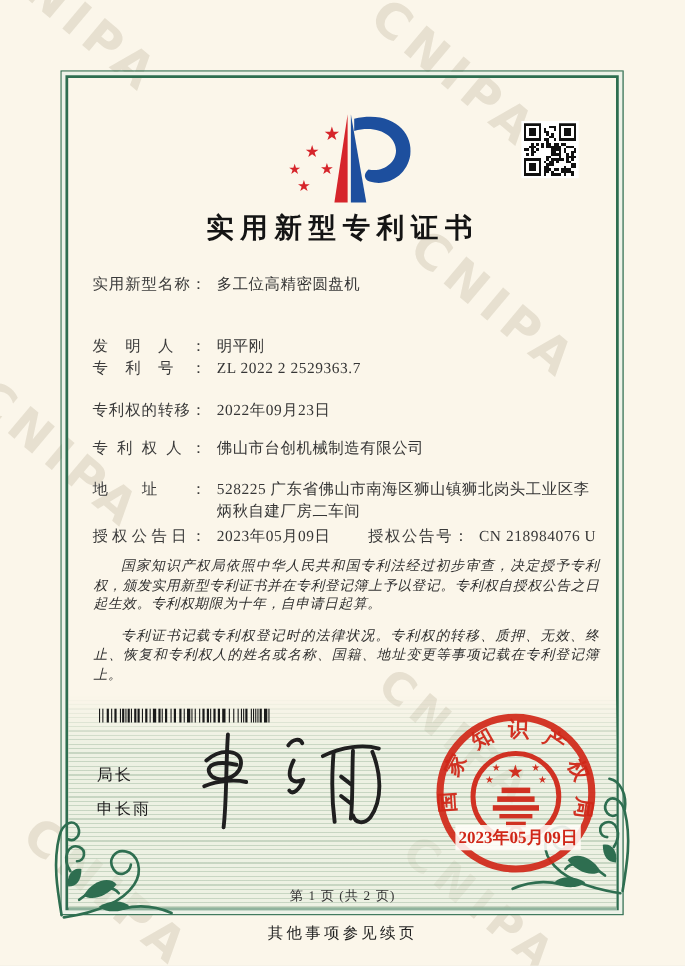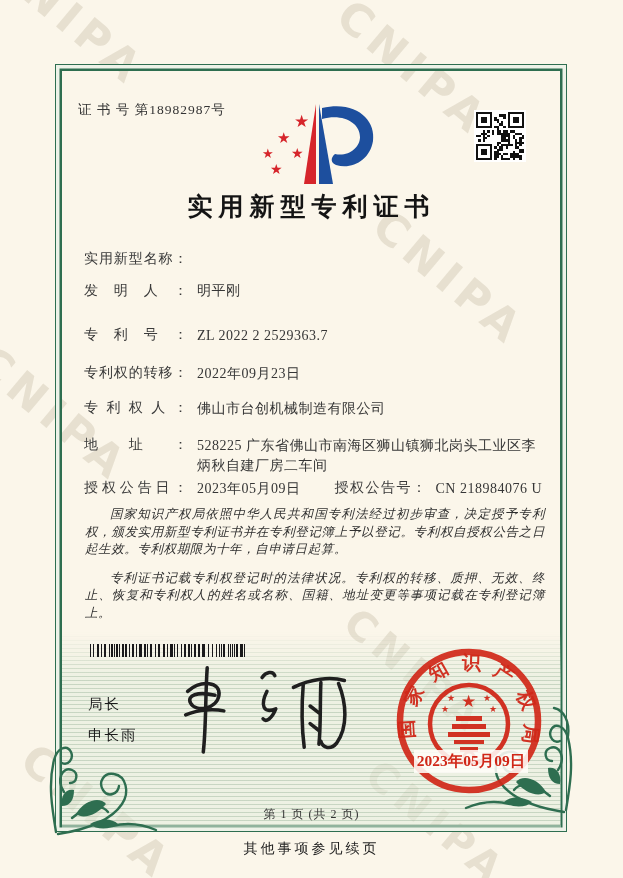--- a/index.html
+++ b/index.html
@@ -45,33 +45,33 @@
     font-size:25px;font-weight:700;letter-spacing:6px;color:#141414;
   }
   
   .fields{position:absolute;left:84px;top:247px;width:462px;font-size:14px;color:#363636;}
   .frow{position:absolute;left:0;display:flex;align-items:flex-start;}
   .flabel{
     display:inline-block;width:104px;flex:0 0 104px;
     text-align:justify;text-align-last:justify;letter-spacing:.5px;color:#3a3a3a;
   }
   .fvalue{margin-left:9px;letter-spacing:.5px;line-height:20px;max-width:345px;}
-  .r0{top:3px;} .r1{top:34px;align-items:center;} .r2{top:79px;} .r3{top:117px;} .r4{top:152px;} .r5{top:189px;} .r6{top:232px;justify-content:flex-end;}
+  .r0{top:3px;} .r1{top:59px;} .r2{top:79px;} .r3{top:117px;} .r4{top:152px;} .r5{top:189px;} .r6{top:232px;justify-content:flex-end;}
   .grant-pair{display:flex;}
   .grant-pair .second{margin-left:34px;display:flex;}
   .grant-pair .second .flabel{width:92px;flex:0 0 92px;}
   
   .paras{position:absolute;left:85px;top:506px;width:460px;}
   .paras p{
     margin:0 0 11px 0;font-size:12.5px;line-height:17.5px;letter-spacing:.6px;
     text-indent:2em;text-align:justify;color:#303030;font-style:italic;
   }
   
   .barcode{position:absolute;left:90px;top:644px;width:158px;height:13px;}
-  .sig-print{position:absolute;left:88px;top:690px;font-family:Liberation Mono, monospace;
+  .sig-print{position:absolute;left:88px;top:690px;font-family:Liberation Serif, serif;
     font-size:14.5px;color:#1c1c1c;letter-spacing:2px;line-height:31px;}
   .sig-hand{position:absolute;left:168px;top:652px;width:196px;height:108px;}
   .seal{position:absolute;left:394px;top:644px;width:150px;height:150px;}
   .seal-date{
     position:absolute;left:414px;top:750px;width:110px;text-align:center;
     font-size:15.5px;font-weight:700;color:#d02718;letter-spacing:0;
     background:rgba(255,253,248,.88);padding:1px 2px;white-space:nowrap;
   }
   .page-num{position:absolute;left:0;top:806px;width:100%;text-align:center;font-size:12px;letter-spacing:1px;color:#333;}
   .footer-note{position:absolute;left:0;top:840px;width:100%;text-align:center;
@@ -119,21 +119,20 @@
       <path d="M22,70 C14,58 20,44 30,48 C37,51 35,61 28,61"></path>
       <path d="M12,36 C10,22 16,10 26,8"></path>
     </g>
     <g fill="#2e6e50">
       <path d="M34,92 C42,78 58,74 64,82 C56,92 42,98 34,92 Z"></path>
       <path d="M20,84 C18,74 24,66 32,68 C32,78 28,84 20,84 Z"></path>
       <path d="M48,102 C58,96 70,96 76,102 C68,108 54,108 48,102 Z"></path>
     </g>
   </svg>
 
-  <div class="cert-no">证 书 号 第18982987号</div>
 
   <svg class="logo" viewBox="0 0 140 96">
     <g font-family="DejaVu Sans, sans-serif" fill="#d6252b">
       <text x="12" y="62" font-size="13">★</text>
       <text x="27" y="47" font-size="15">★</text>
       <text x="44" y="31" font-size="17">★</text>
       <text x="20" y="78" font-size="14">★</text>
       <text x="41" y="62" font-size="14">★</text>
     </g>
     <polygon points="66,8 54,88 66,88" fill="#d6252b"></polygon>
@@ -269,20 +268,21 @@
       <rect x="0" y="14" width="7" height="7" fill="#111"></rect>
       <rect x="1" y="15" width="5" height="5" fill="#fff"></rect>
       <rect x="2" y="16" width="3" height="3" fill="#111"></rect>
     </svg>
 
   <div class="title">实用新型专利证书</div>
 
   <div class="fields">
     <div class="frow r0">
       <span class="flabel">实用新型名称：</span>
+      <span class="fvalue">多工位高精密圆盘机</span>
     </div>
     <div class="frow r1">
       <span class="flabel">发明人：</span>
       <span class="fvalue">明平刚</span>
     </div>
     <div class="frow r2">
       <span class="flabel">专利号：</span>
       <span class="fvalue">ZL 2022 2 2529363.7</span>
     </div>
     <div class="frow r3">

